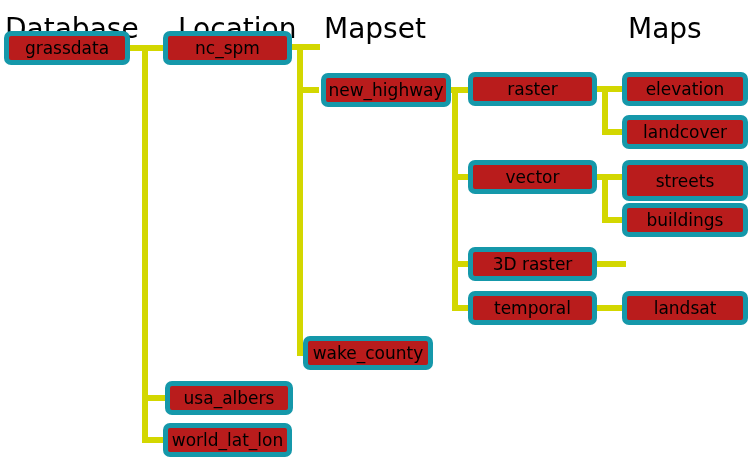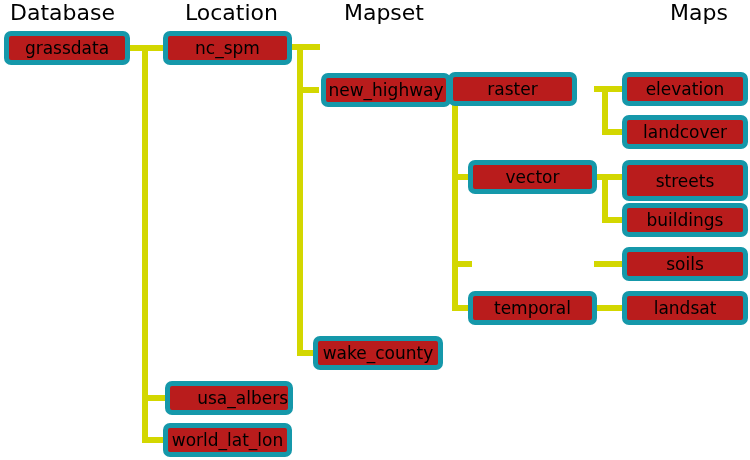--- a/index.html
+++ b/index.html
@@ -10,26 +10,26 @@
   }
   .canvas {
     position: relative;
     width: 750px;
     height: 460px;
     background: var(--background, #ffffff);
     overflow: hidden;
   }
   .col-header {
     position: absolute;
-    top: 0;
+    top: 16px;
     height: 26px;
-    font-size: 22px;
+    font-size: 28px;
     line-height: 26px;
     color: var(--text, #000000);
-    text-align: right;
+    text-align: left;
     white-space: nowrap;
   }
   .line {
     position: absolute;
     background: var(--connector, #d3d700);
   }
   .line.h { height: 6px; }
   .line.v { width: 6px; }
   .node {
     position: absolute;
@@ -82,56 +82,56 @@
   <div class="line h" style="left:594px; top:261px; width:32px;"></div>
   <div class="line h" style="left:594px; top:305px; width:32px;"></div>
 
   <div class="node" style="left:4px;   top:31px;  width:126px; height:34px;">
       <span>grassdata</span>
     </div>
 
   <div class="node" style="left:163px; top:31px;  width:129px; height:34px;">
       <span>nc_spm</span>
     </div>
-  <div class="node" style="left:165px; top:381px; width:128px; height:34px;justify-content:flex-end;">
+  <div class="node" style="left:165px; top:381px; width:128px; height:34px;">
       <span>usa_albers</span>
     </div>
   <div class="node" style="left:163px; top:423px; width:129px; height:34px;">
       <span>world_lat_lon</span>
     </div>
 
   <div class="node" style="left:314px; top:73px;  width:130px; height:34px;margin-left:7px;">
       <span>new_highway</span>
     </div>
-  <div class="node" style="left:313px; top:336px; width:130px; height:34px;">
+  <div class="node" style="left:303px; top:336px; width:130px; height:34px;">
       <span>wake_county</span>
     </div>
 
-  <div class="node" style="left:448px; top:72px;  width:129px; height:34px;">
+  <div class="node" style="left:468px; top:72px;  width:129px; height:34px;">
       <span>raster</span>
     </div>
   <div class="node" style="left:468px; top:160px; width:129px; height:34px;">
       <span>vector</span>
+    </div>
+  <div class="node" style="left:468px; top:247px; width:129px; height:34px;">
+      <span>3D raster</span>
     </div>
   <div class="node" style="left:468px; top:291px; width:129px; height:34px;">
       <span>temporal</span>
     </div>
 
   <div class="node" style="left:622px; top:72px;  width:126px; height:34px;">
       <span>elevation</span>
     </div>
   <div class="node" style="left:622px; top:115px; width:126px; height:34px;">
       <span>landcover</span>
     </div>
   <div class="node" style="left:622px; top:160px; width:126px; height:41px;">
       <span>streets</span>
     </div>
   <div class="node" style="left:622px; top:203px; width:126px; height:34px;">
       <span>buildings</span>
     </div>
-  <div class="node" style="left:622px; top:247px; width:126px; height:34px;">
-      <span>soils</span>
-    </div>
   <div class="node" style="left:622px; top:291px; width:126px; height:34px;">
       <span>landsat</span>
     </div>
 
 </div>
 
 </body></html>

